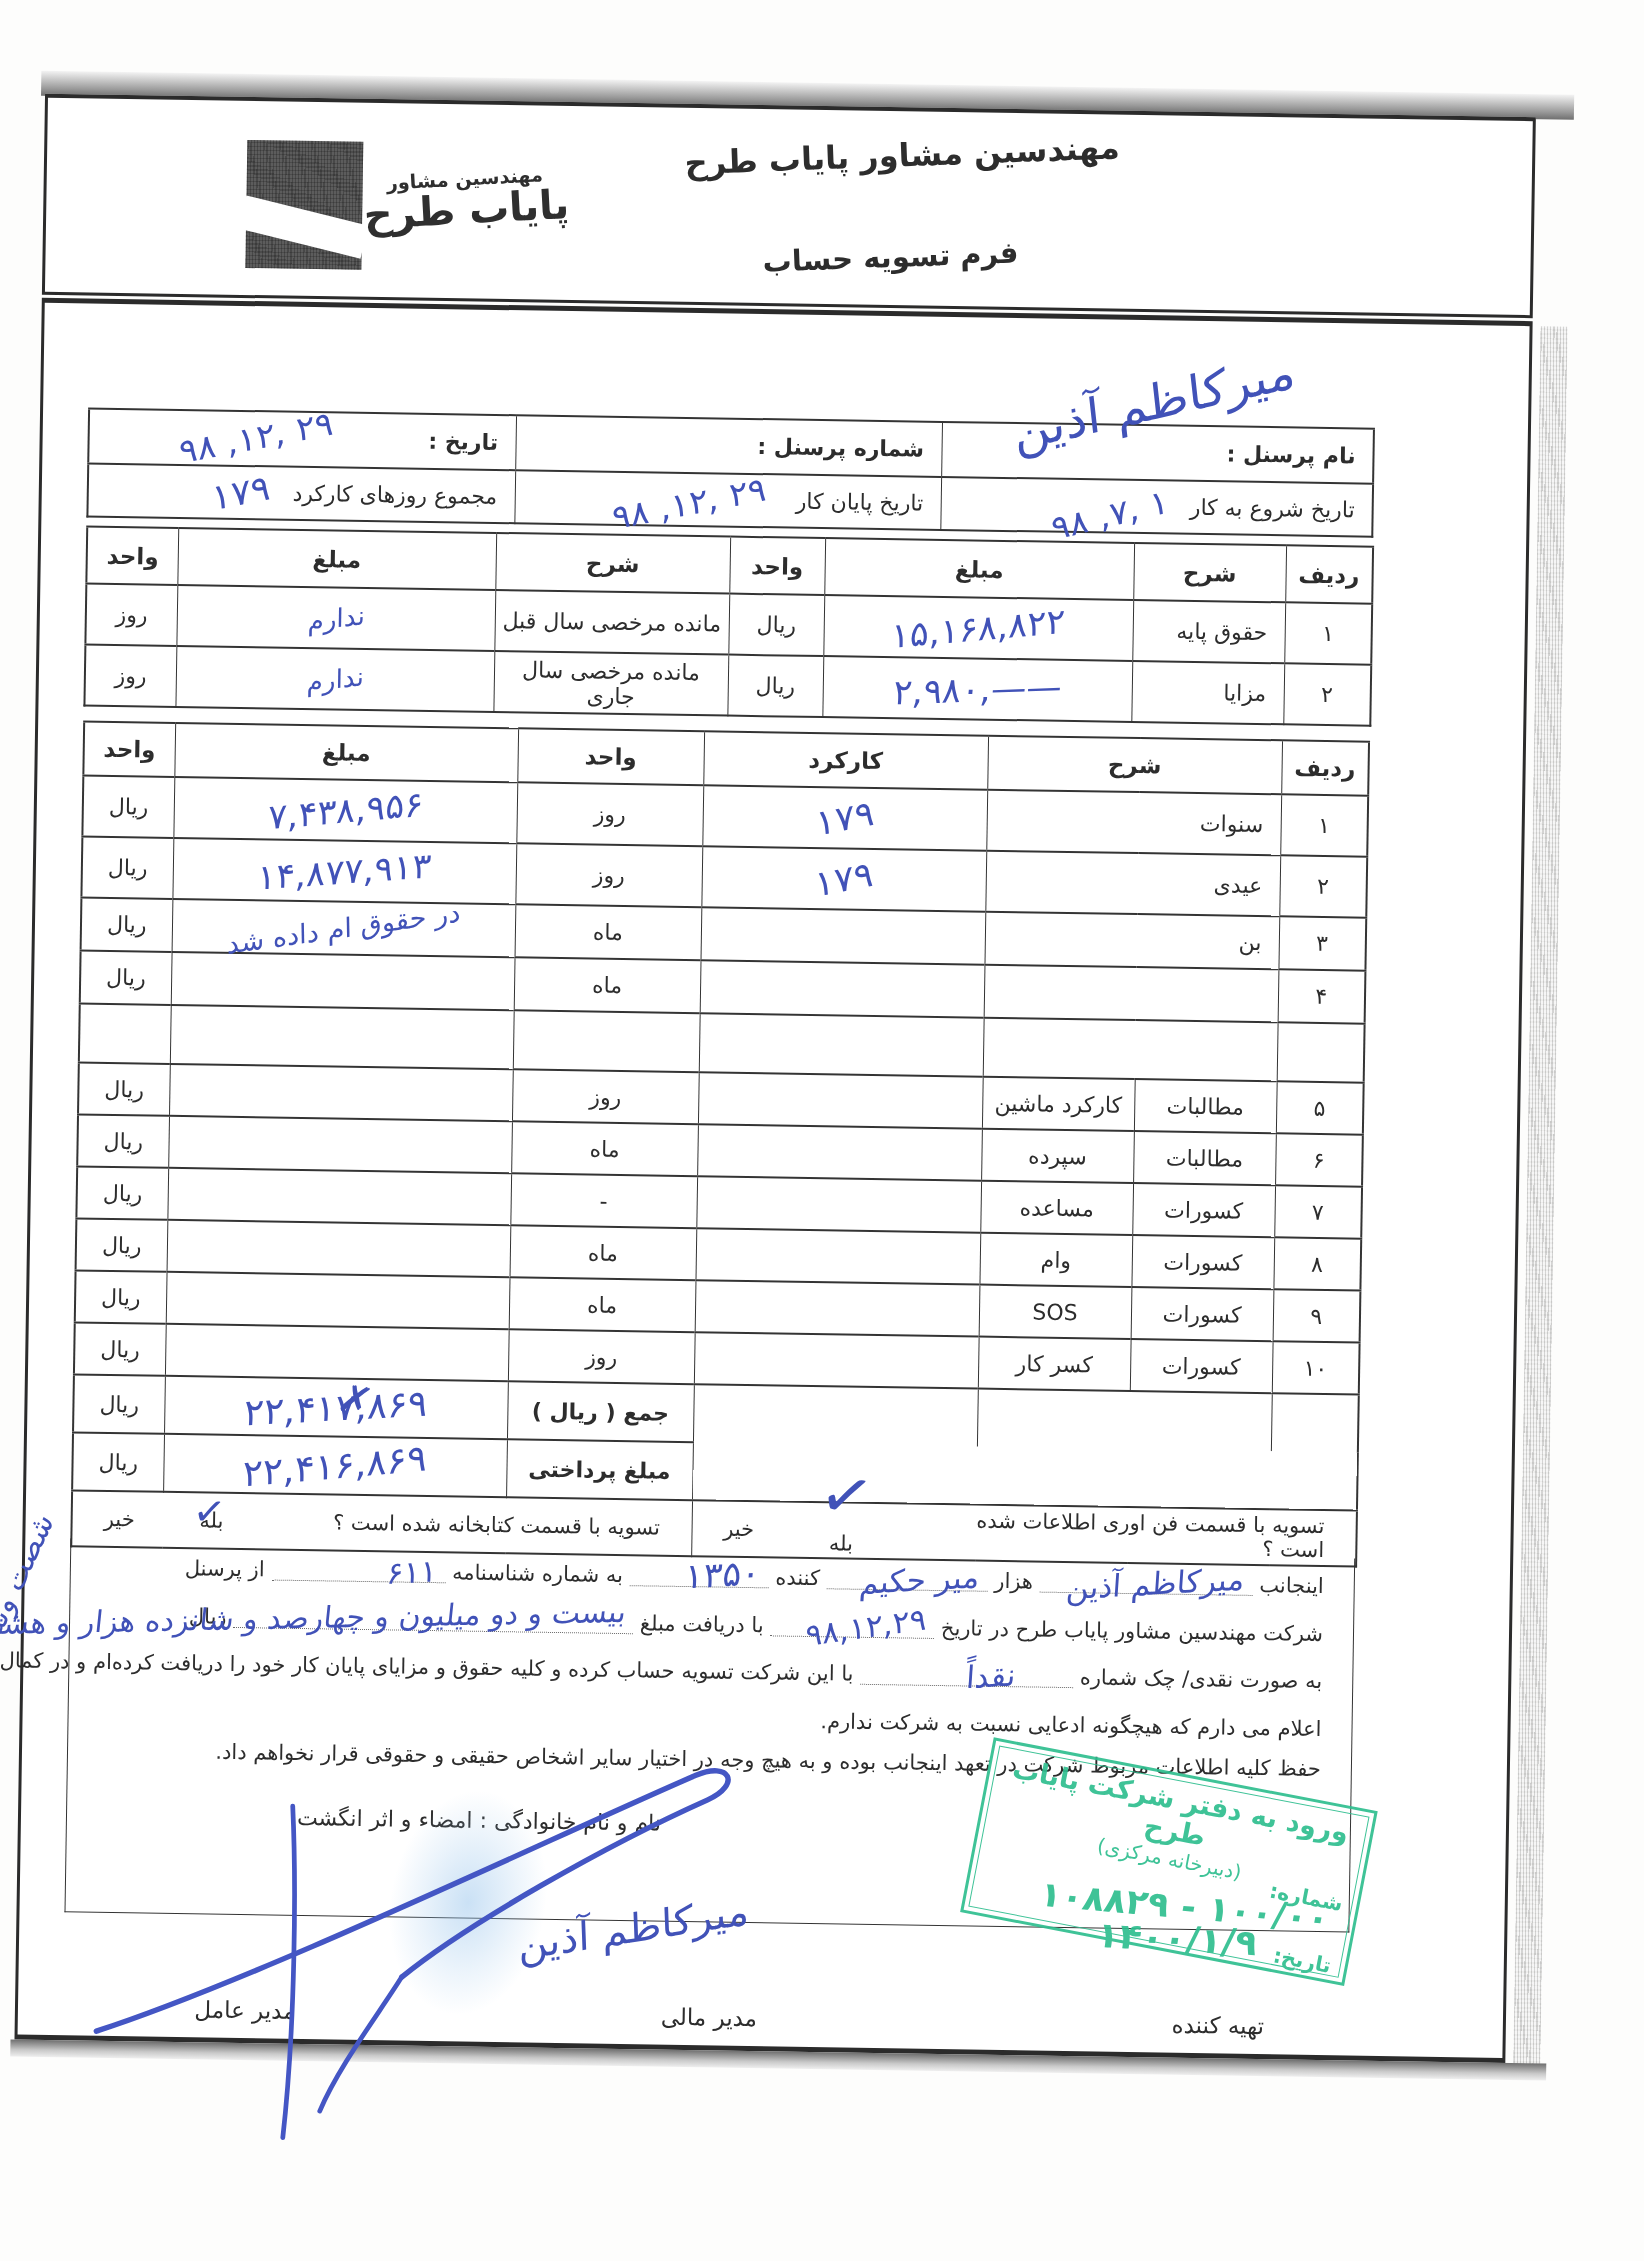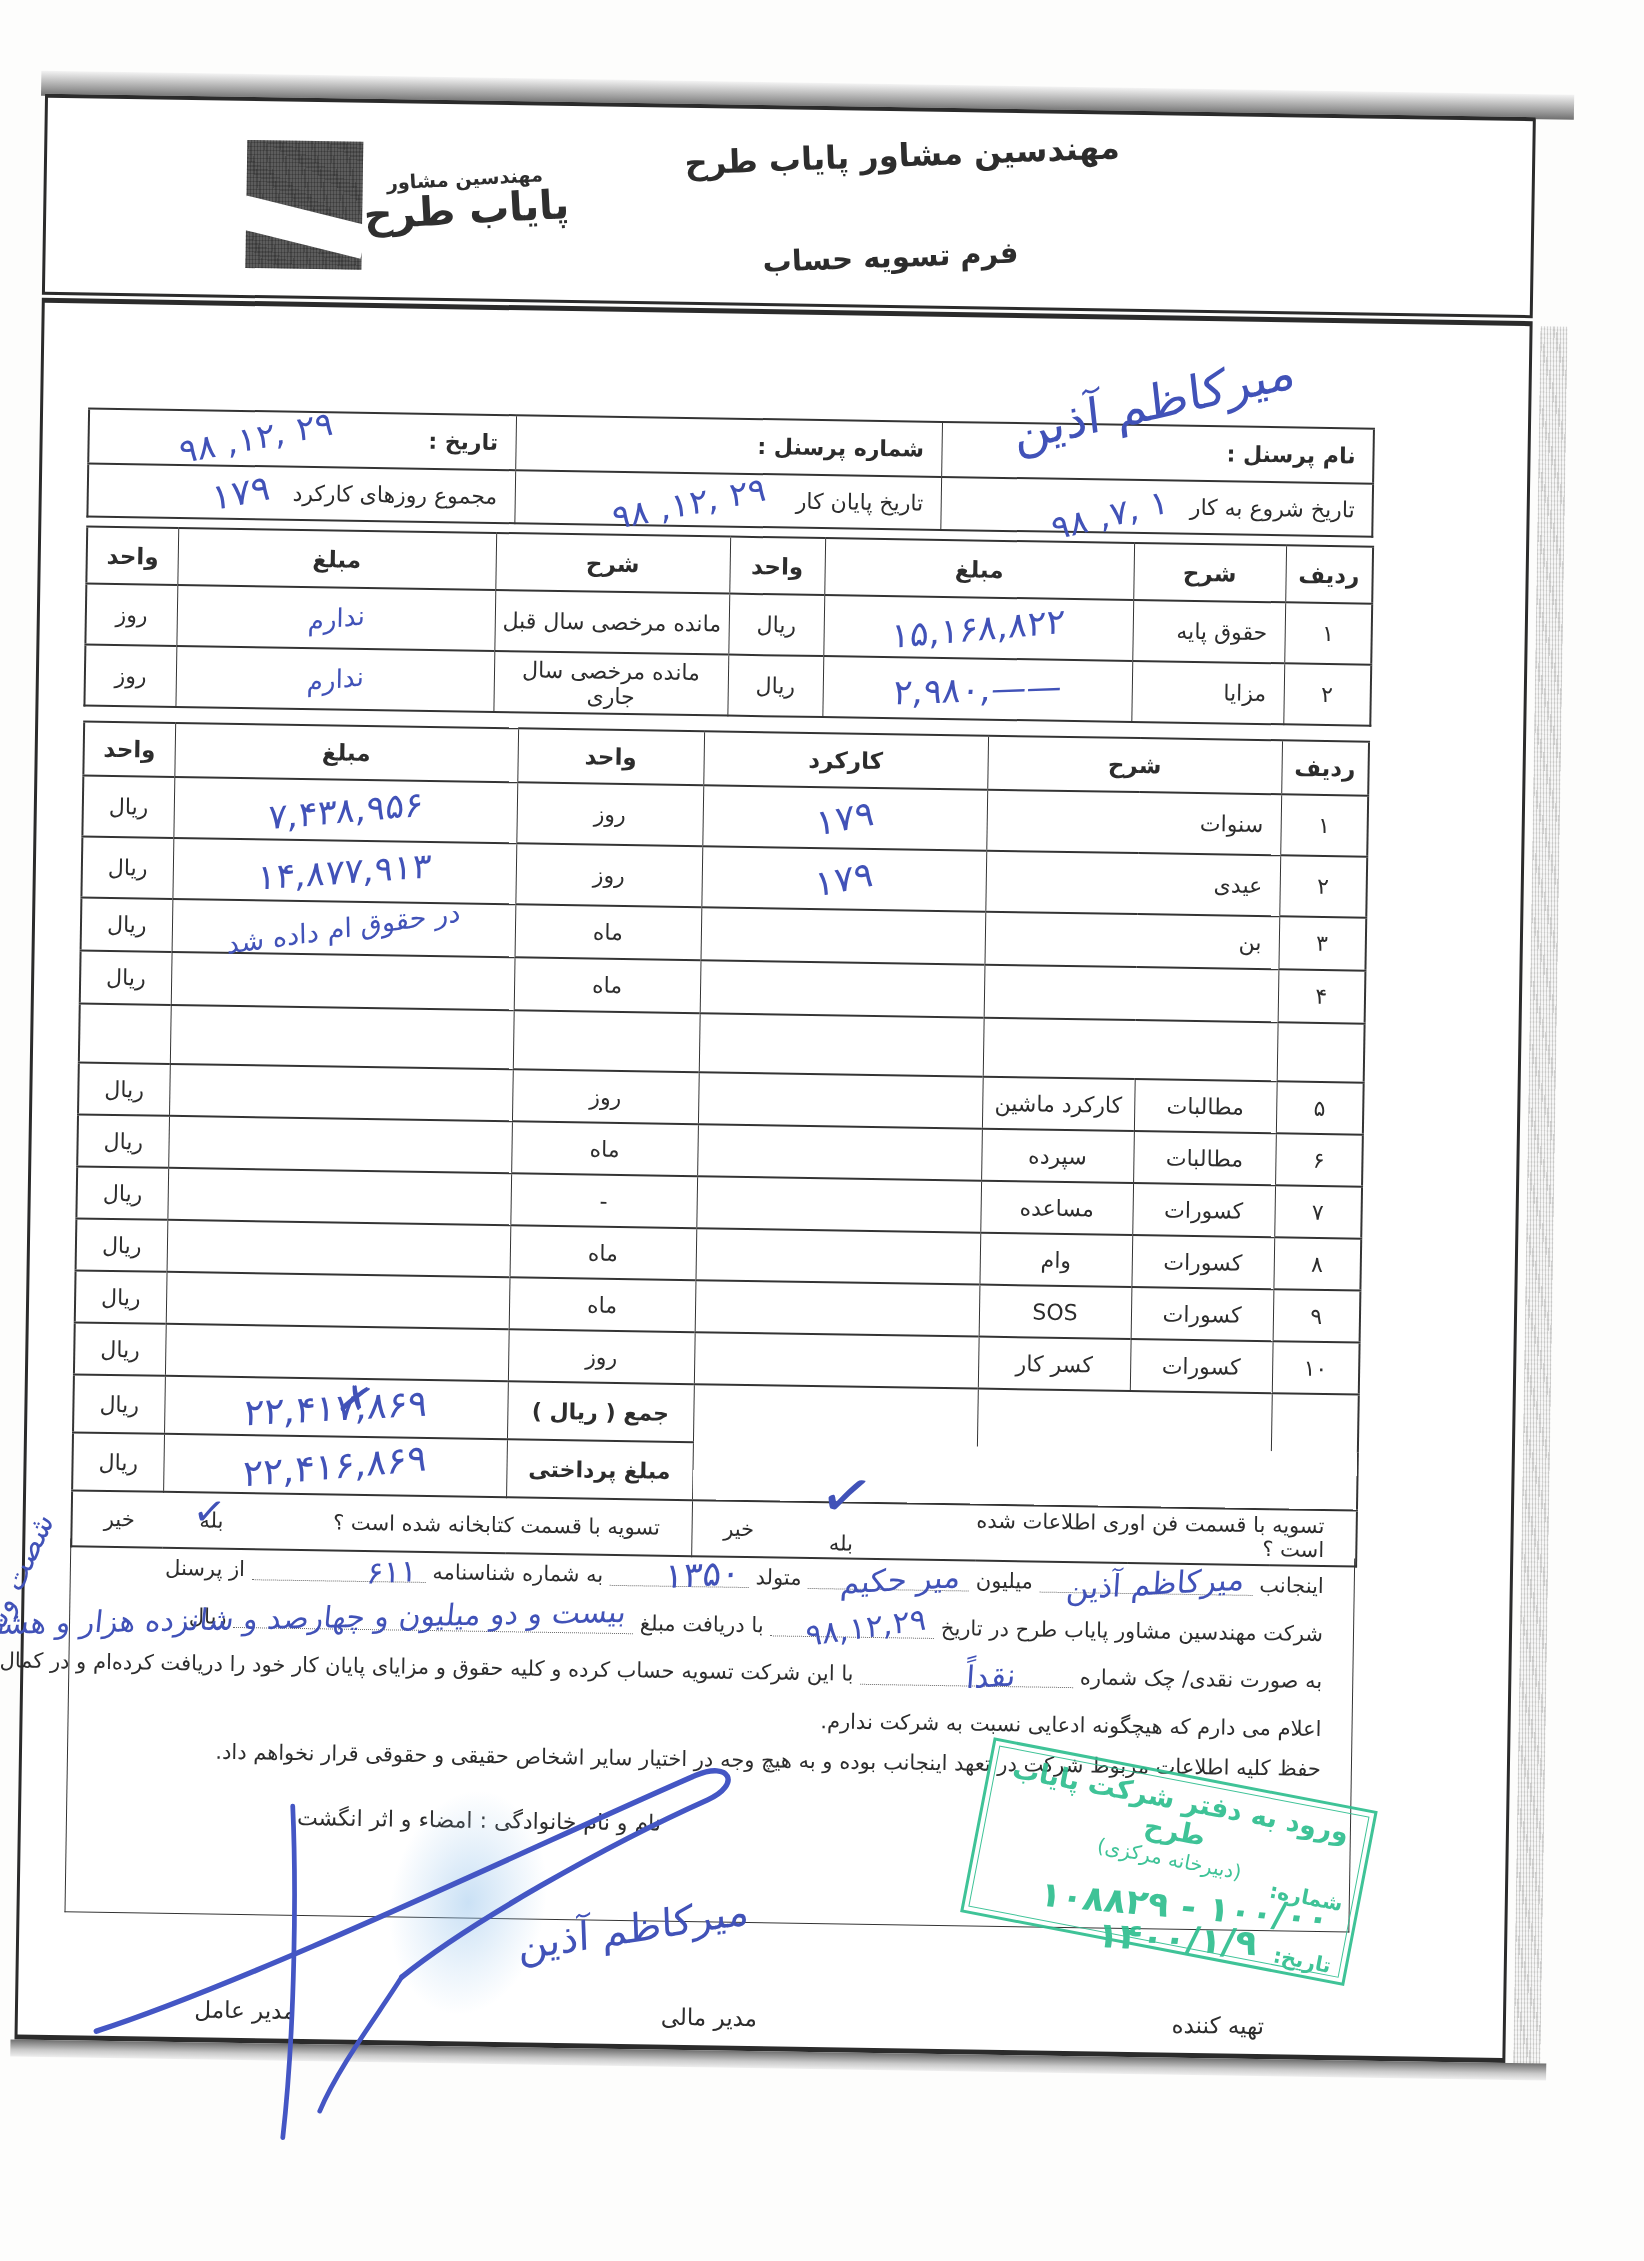--- a/index.html
+++ b/index.html
@@ -374,23 +374,23 @@
           </div>
         </td>
       </tr>
     </tbody>
       </table>
 
     <div class="decl-box">
       <div class="decl-line" style="top:18px;">
         <span>اینجانب</span>
         <span class="fill" style="width:213px;"><span class="hw hw-fill">میرکاظم آذین</span></span>
-        <span>میلیون</span>
+        <span>هزار</span>
         <span class="fill" style="width:161px;"><span class="hw hw-fill">میر حکیم</span></span>
-        <span>متولد</span>
+        <span>کننده</span>
         <span class="fill" style="width:139px;"><span class="hw hw-fill num" style="font-size:35px;">۱۳۵۰</span></span>
         <span>به شماره شناسنامه</span>
         <span class="fill" style="width:174px;"><span class="hw hw-fill num">۶۱۱</span></span>
         <span>از پرسنل</span>
       </div>
       <div class="decl-line" style="top:66px;">
         <span>شرکت مهندسین مشاور پایاب طرح در تاریخ</span>
         <span class="fill" style="width:164px;"><span class="hw hw-fill num" style="--r:-9deg;">۹۸,۱۲,۲۹</span></span>
         <span>با دریافت مبلغ</span>
         <span class="fill" style="width:400px;"><span class="hw hw-words">بیست و دو میلیون و چهارصد و شانزده هزار و هشتصد و</span></span>

